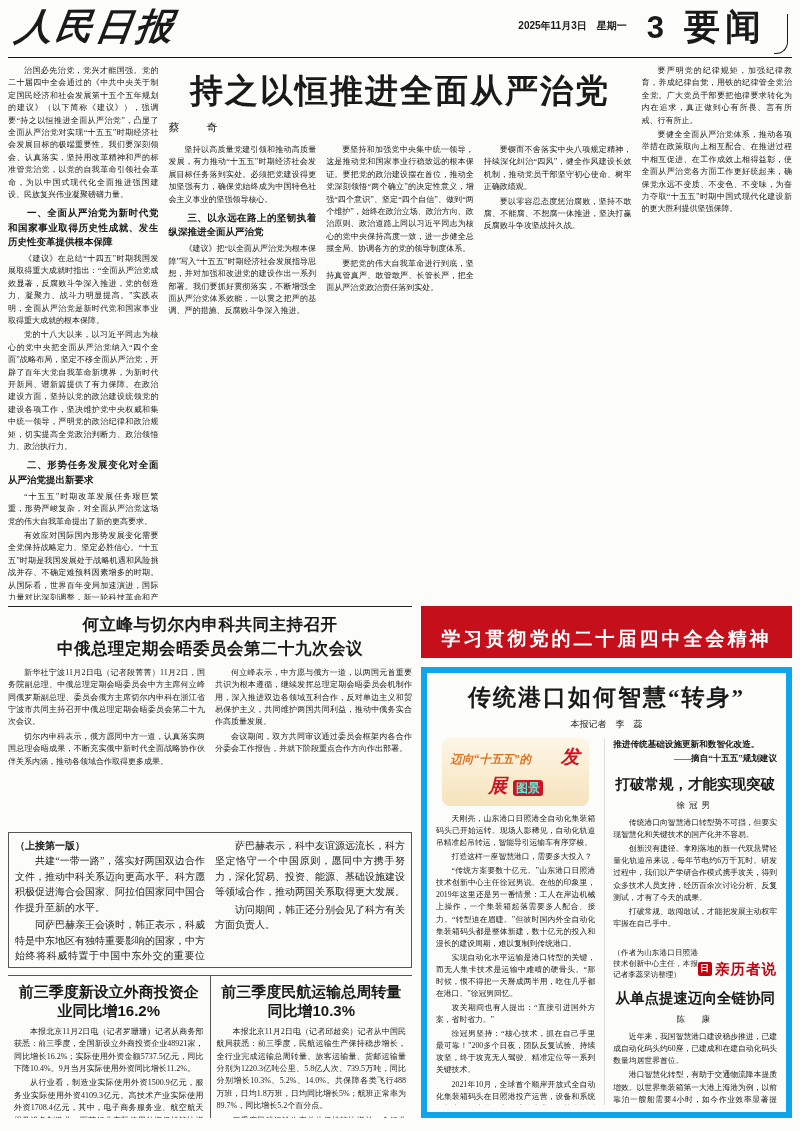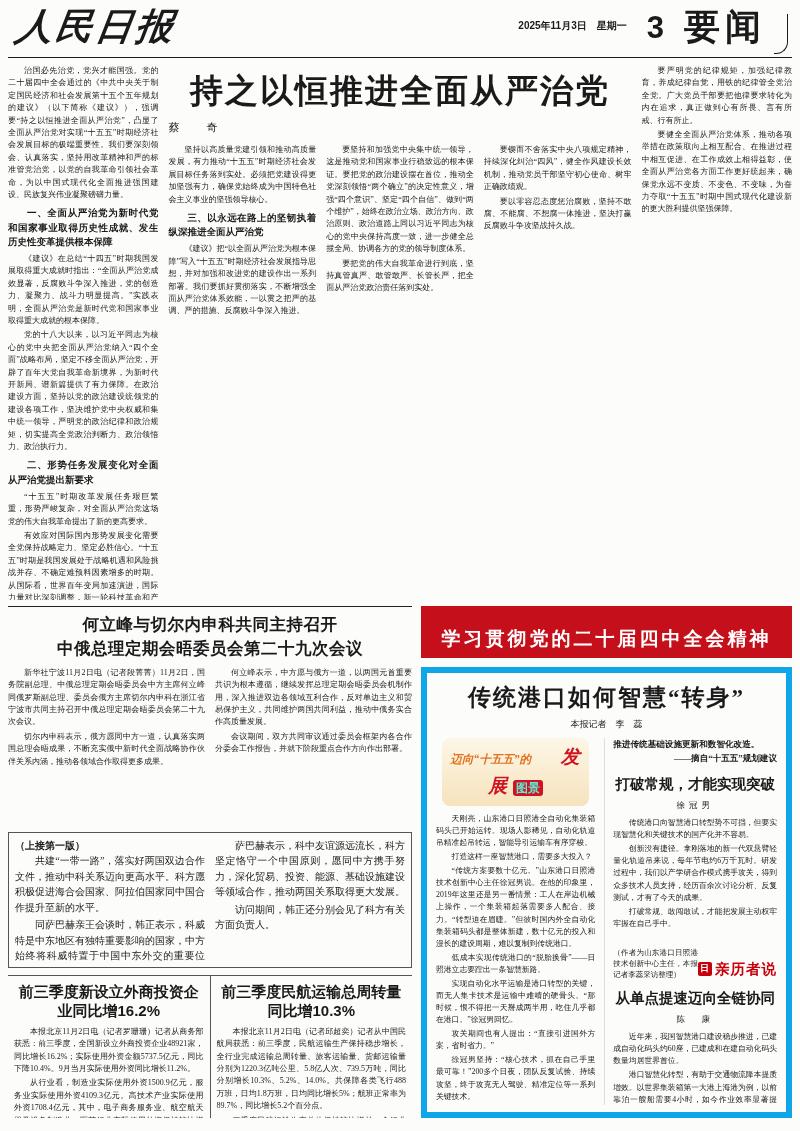--- a/index.html
+++ b/index.html
@@ -198,21 +198,20 @@
           <div class="port-left">
             <span class="vision-badge">
               <span class="badge-pre">迈向“十五五”的</span>
               <span class="badge-fz">发展</span>
               <span class="badge-tj">图景</span>
             </span>
             <div>
                 <p class="para">天刚亮，山东港口日照港全自动化集装箱码头已开始运转。现场人影稀见，自动化轨道吊精准起吊转运，智能导引运输车有序穿梭。</p>
                 <p class="para">打造这样一座智慧港口，需要多大投入？</p>
                 <p class="para">“传统方案要数十亿元。”山东港口日照港技术创新中心主任徐冠男说。在他的印象里，2019年这里还是另一番情景：工人在岸边机械上操作，一个集装箱起落需要多人配合、接力。“转型迫在眉睫。”但彼时国内外全自动化集装箱码头都是整体新建，数十亿元的投入和漫长的建设周期，难以复制到传统港口。</p>
-                <p class="para">低成本实现传统港口的“脱胎换骨”——日照港立志要蹚出一条智慧新路。</p>
                 <p class="para">实现自动化水平运输是港口转型的关键，而无人集卡技术是运输中难啃的硬骨头。“那时候，恨不得把一天掰成两半用，吃住几乎都在港口。”徐冠男回忆。</p>
                 <p class="para">攻关期间也有人提出：“直接引进国外方案，省时省力。”</p>
                 <p class="para">徐冠男坚持：“核心技术，抓在自己手里最可靠！”200多个日夜，团队反复试验、持续攻坚，终于攻克无人驾驶、精准定位等一系列关键技术。</p>
                 <p class="para">2021年10月，全球首个顺岸开放式全自动化集装箱码头在日照港投产运营，设备和系统全部实现国产化，为全球传统港口智慧化转型提供了新样本。</p>
               </div>
           </div>
 
           <div class="port-right">
             <div class="quote">
               <span>推进传统基础设施更新和数智化改造。</span>

